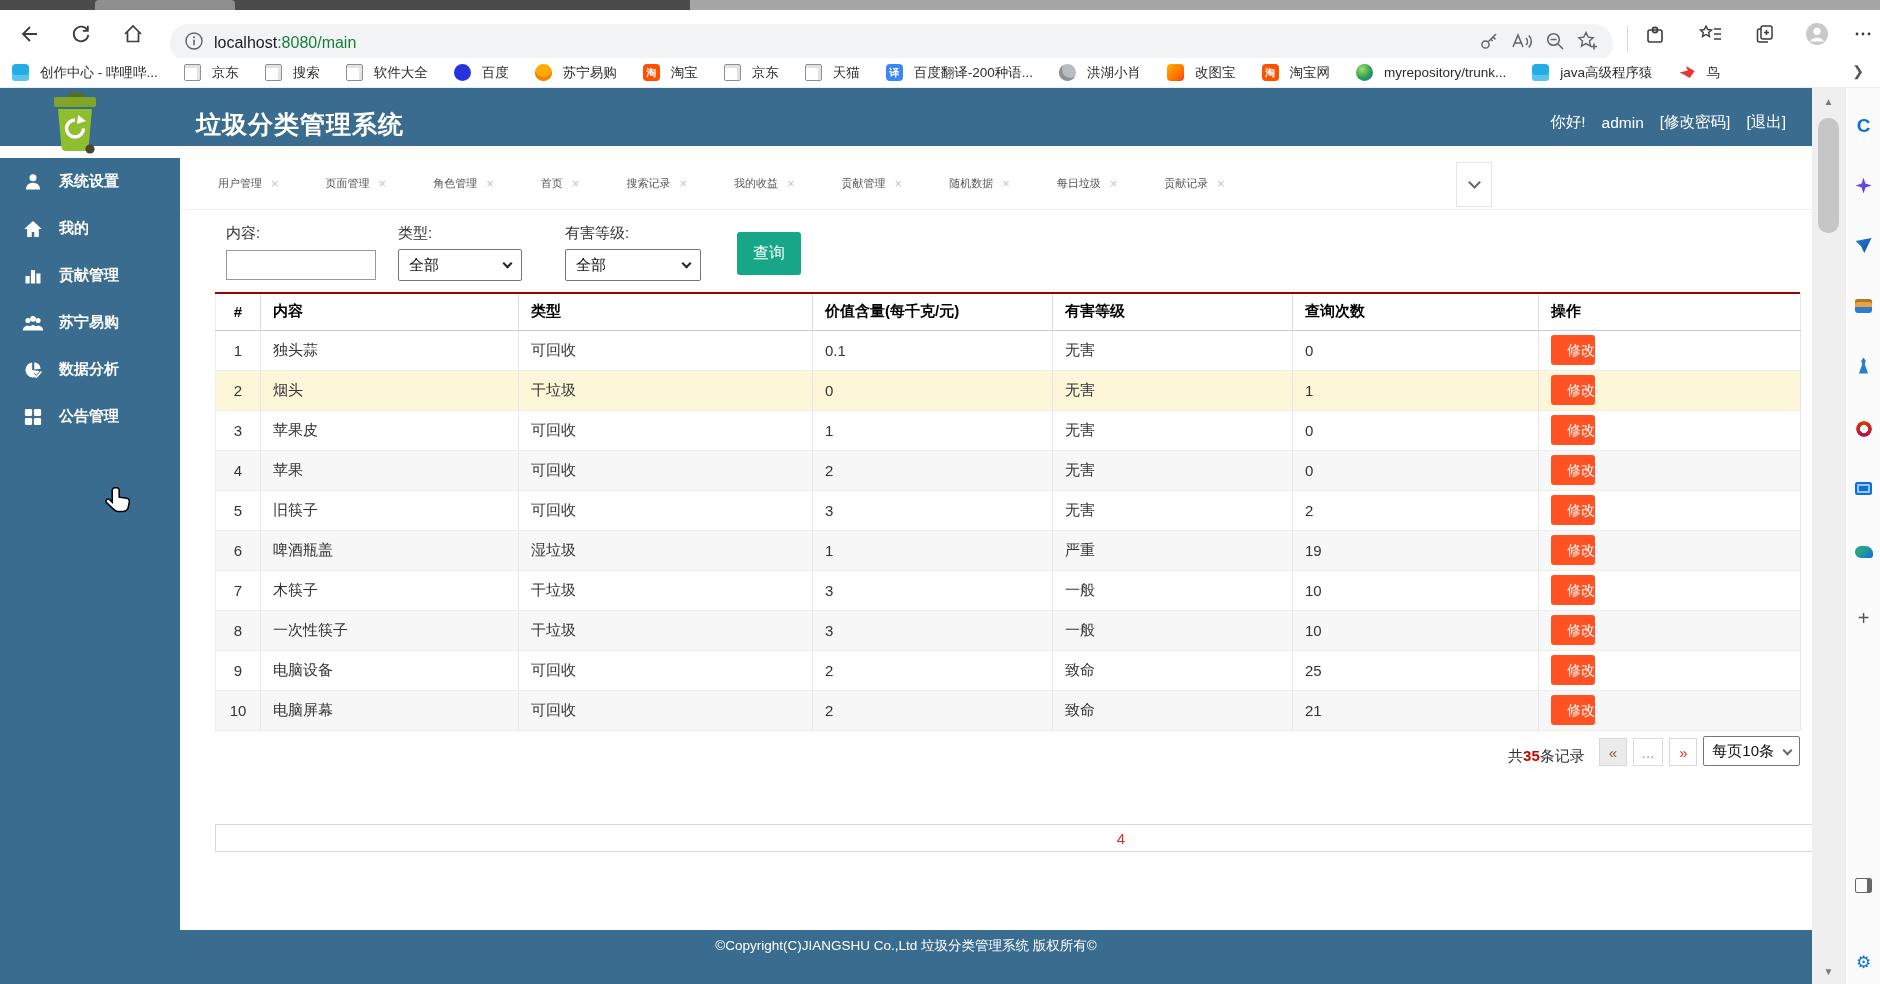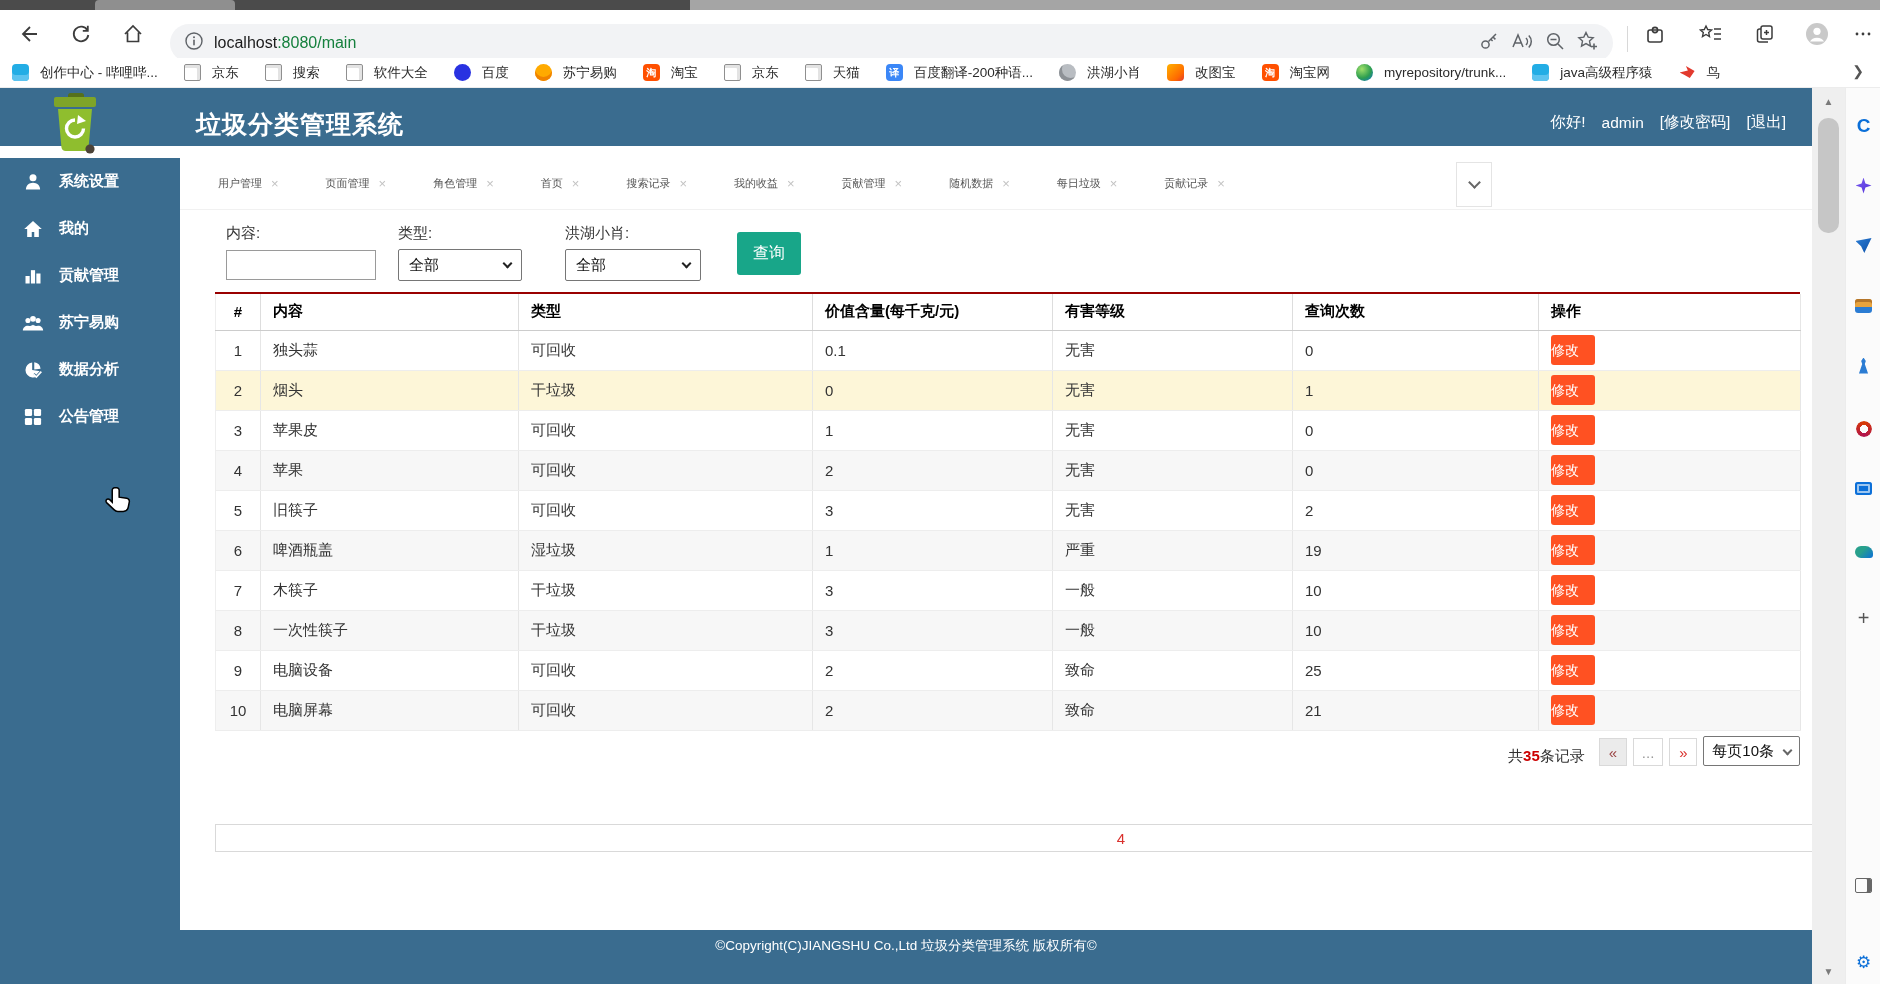--- a/index.html
+++ b/index.html
@@ -63,21 +63,21 @@
   .tablewrap{position:absolute;left:35px;top:134px;width:1585px;border-top:2px solid #990000}
   table{border-collapse:collapse;table-layout:fixed;width:1585px;font-size:15px;color:#333}
   col.c0{width:45px}col.c1{width:258px}col.c2{width:294px}col.c3{width:240px}col.c4{width:240px}col.c5{width:246px}col.c6{width:262px}
   th{height:36px;text-align:left;padding-left:12px;font-size:15px;color:#000;border-right:1px solid #ddd;border-bottom:1px solid #ccc;background:#fff;white-space:nowrap}
   th.center,td.center{text-align:center;padding-left:0}
   td{height:40px;padding-left:12px;border-right:1px solid #e6e6e6;border-bottom:1px solid #ededed;white-space:nowrap;overflow:hidden}
   th:last-child,td:last-child{border-right:1px solid #e6e6e6}
   th:first-child,td:first-child{border-left:1px solid #eee}
   tbody tr:nth-child(even){background:#f7f7f7}
   tbody tr.hl{background:#fdf6d8}
-  .editbtn{display:inline-block;width:44px;height:30px;line-height:30px;text-align:left;background:#ff5122;color:#fff;font-size:14px;border-radius:3px;cursor:pointer}
+  .editbtn{display:inline-block;width:44px;height:30px;line-height:30px;text-align:right;background:#ff5122;color:#fff;font-size:14px;border-radius:3px;cursor:pointer}
 
   .pager{position:absolute;left:35px;top:578px;width:1585px;display:flex;justify-content:flex-end;align-items:flex-end;gap:6px;font-size:15px;color:#333}
   .pg-sum{margin-right:8px}
   .pg-sum b{color:#c00;font-weight:bold}
   .pg-btn{min-width:28px;height:28px;padding:0 8px;border:1px solid #d9d9d9;background:#fff;color:#d9302c;display:flex;align-items:center;justify-content:center;cursor:pointer}
   .pg-btn.prev{background:#ebebeb;color:#9b4444}
   .pg-btn.ellipsis{color:#999;cursor:default}
   .pg-size{height:30px;border:1px solid #767676;border-radius:2px;background:#fff;display:flex;align-items:center;gap:10px;padding:8px 8px;color:#111;cursor:pointer}
   .pg-size .chev{margin-top:-2px;width:7px;height:7px}
 
@@ -396,21 +396,21 @@
         </div>
 
       <div class="filters">
         <span class="f-label" style="left:46px;top:0">内容:</span>
         <input class="f-input" style="left: 46px; top: 26px;" value="">
         <span class="f-label" style="left:218px;top:0">类型:</span>
         <div class="f-select" style="left:218px;top:25px;width:124px">
           <span>全部</span>
             <span class="chev" style="width:7px;height:7px;border-color:#222"></span>
         </div>
-        <span class="f-label" style="left:385px;top:0">洪湖小肖:</span>
+        <span class="f-label" style="left:385px;top:0">有害等级:</span>
         <div class="f-select" style="left:385px;top:25px;width:136px">
           <span>全部</span>
             <span class="chev" style="width:7px;height:7px;border-color:#222"></span>
         </div>
         <button class="f-btn">查询</button>
       </div>
 
       <div class="tablewrap">
         <table>
           <colgroup>

